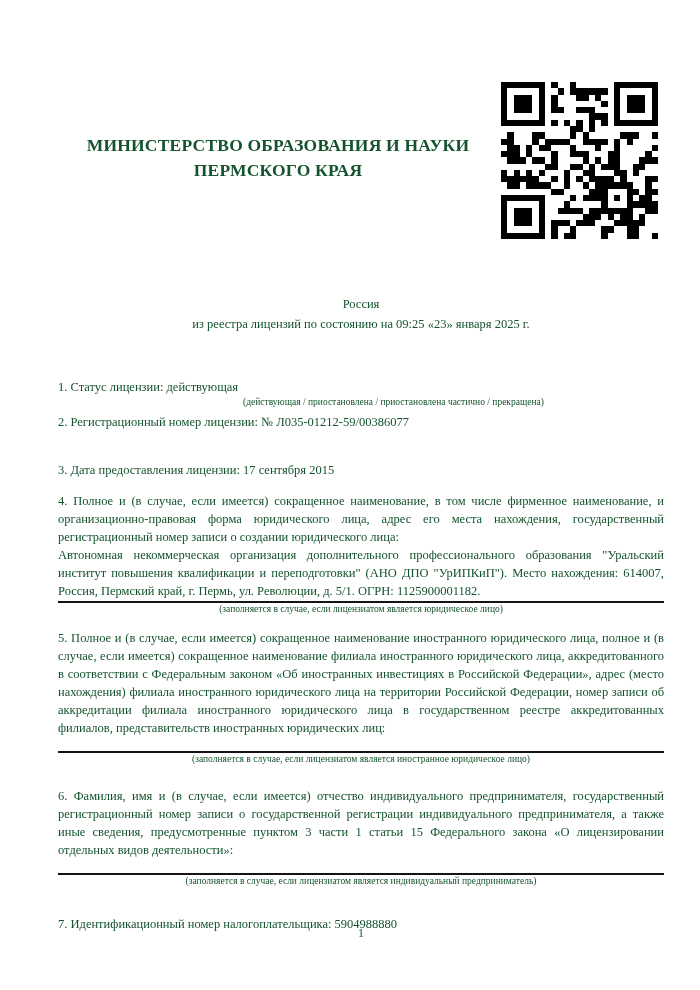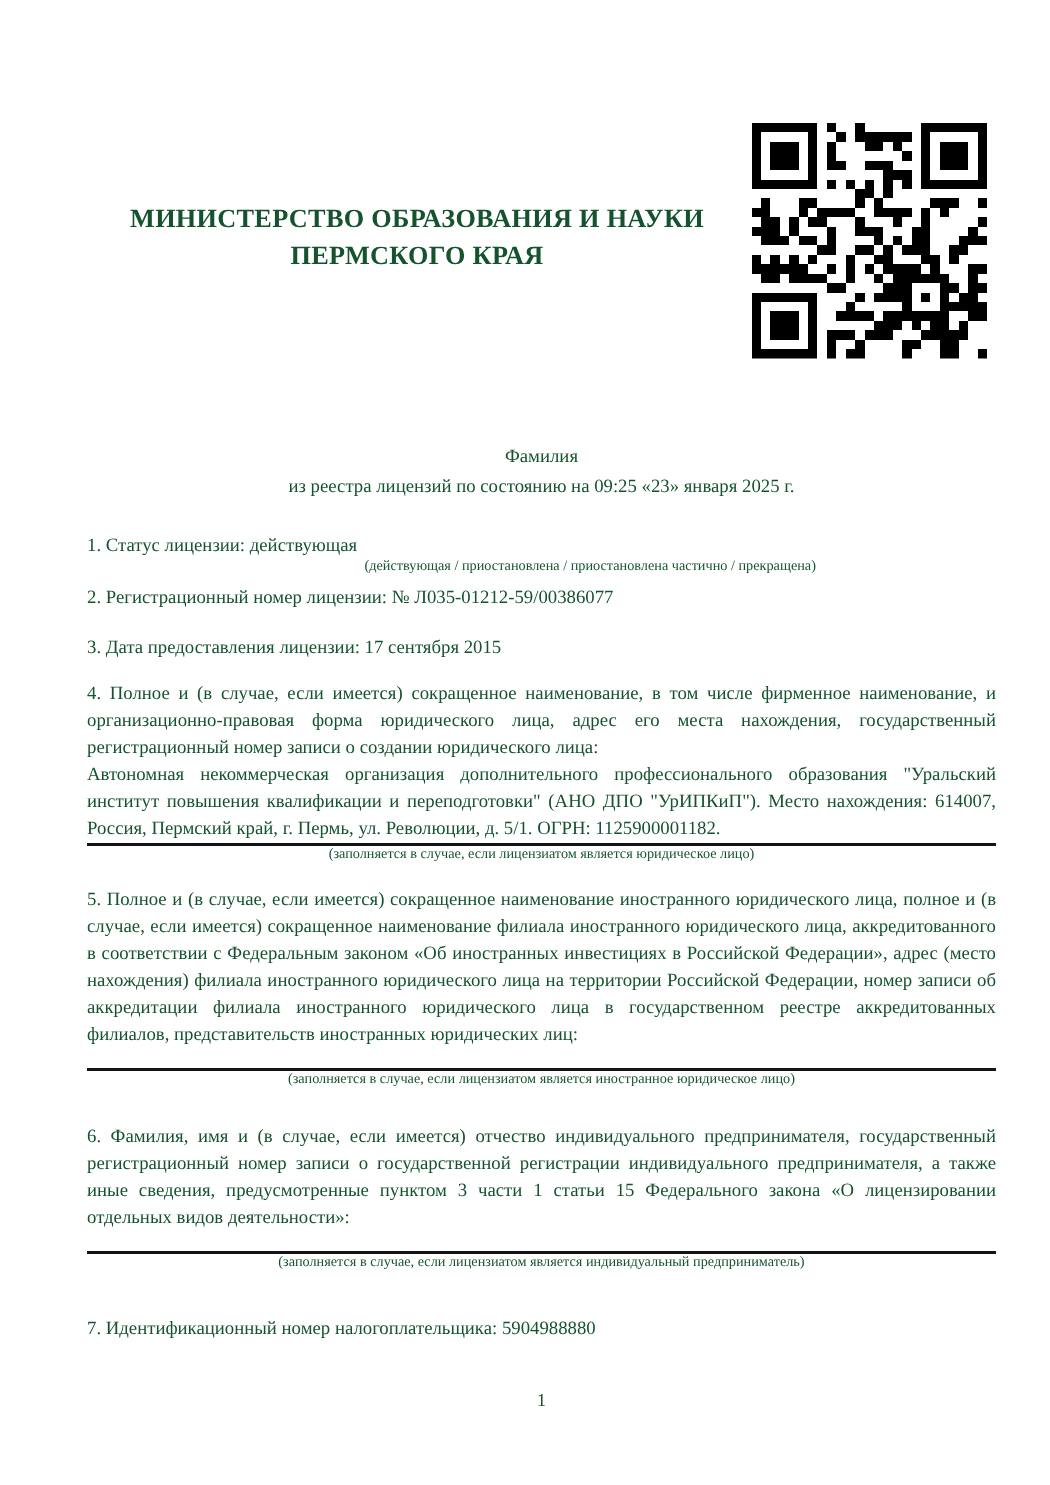--- a/index.html
+++ b/index.html
@@ -64,23 +64,23 @@
     line-height: 13px;
     text-align: center;
   }
   .cap-indent { padding-left: 65px; }
   .fill-line {
     border: none;
     border-top: 2px solid #141414;
     margin: 0;
     height: 0;
   }
-  .mt-item1 { margin-top: 20px; }
+  .mt-item1 { margin-top: 44px; }
   .mt-item2 { margin-top: 4px; }
-  .mt-item3 { margin-top: 15px; }
+  .mt-item3 { margin-top: 30px; }
   .mt-item4 { margin-top: 13px; }
   .mt-item5 { margin-top: 13px; }
   .mt-item6 { margin-top: 21px; }
   .mt-item7 { margin-top: 27px; }
   .line-gap-0 { margin-top: 1px; }
   .line-gap   { margin-top: 14px; }
   .cap-gap    { margin-top: 0; }
   .page-num {
     position: absolute;
     left: 58px;
@@ -406,21 +406,21 @@
         <rect x="16" y="24" width="1" height="1" fill="#000000"></rect>
         <rect x="20" y="24" width="1" height="1" fill="#000000"></rect>
         <rect x="21" y="24" width="1" height="1" fill="#000000"></rect>
         <rect x="24" y="24" width="1" height="1" fill="#000000"></rect>
       </svg>
   </div>
 
   <div class="content">
 
     <div class="title-block">
-      <div>Фамилия</div>
+      <div>Россия</div>
       <div>из реестра лицензий по состоянию на 09:25 «23» января 2025 г.</div>
     </div>
 
     <div class="item mt-item1">
       <div>1. Статус лицензии: действующая</div>
       <div class="cap cap-indent">(действующая / приостановлена / приостановлена частично / прекращена)</div>
     </div>
 
     <div class="item mt-item2">
       <div>2. Регистрационный номер лицензии: № Л035-01212-59/00386077</div>

